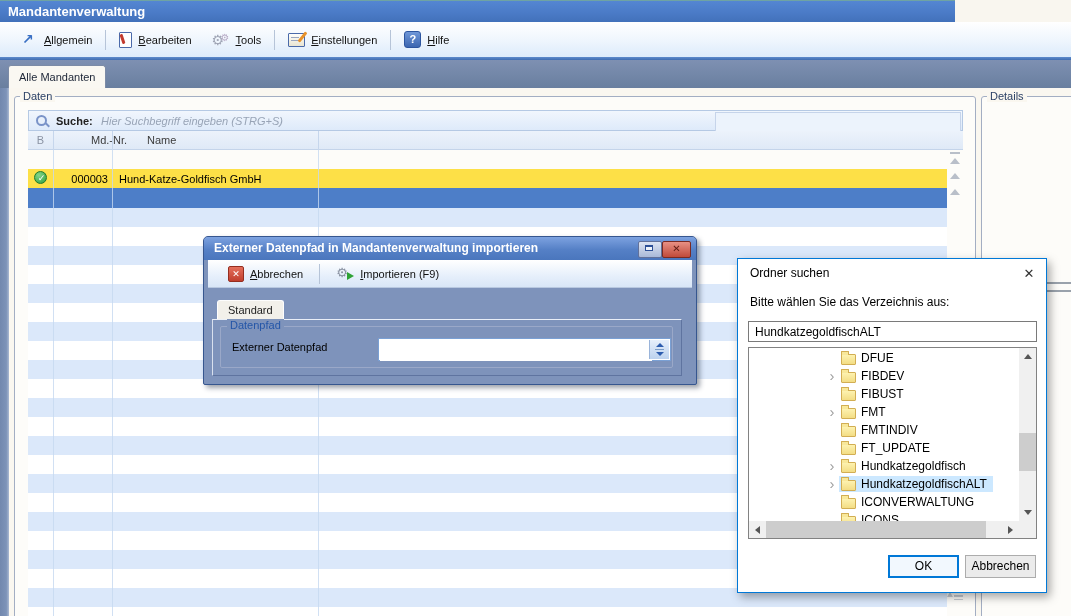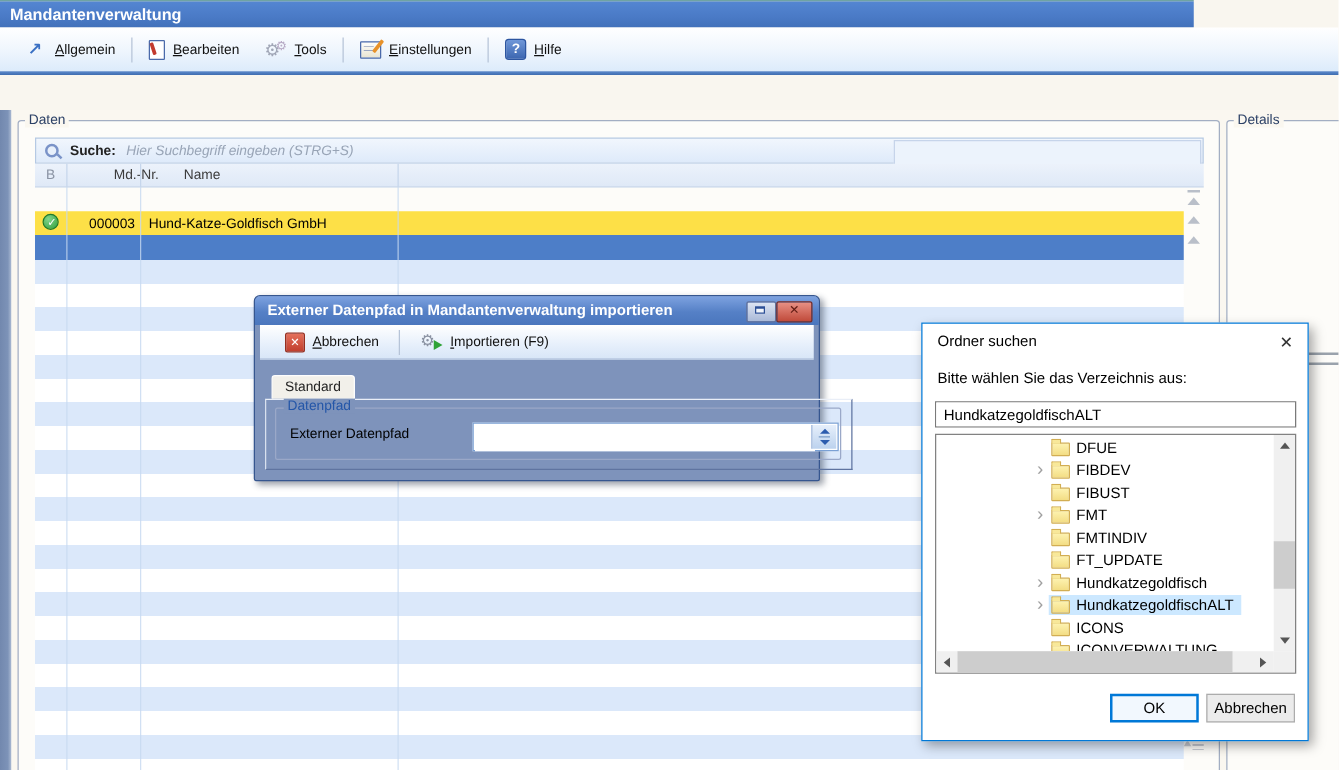--- a/index.html
+++ b/index.html
@@ -109,21 +109,21 @@
     font-size:11px;line-height:15px;text-align:center;}
   .ic-cancel{width:14px;height:14px;border-radius:2px;border:1px solid #952e20;
     background:linear-gradient(180deg,#e4705c,#c13f2e);color:#fff;font-weight:bold;
     font-size:9px;line-height:14px;text-align:center;}
   .ic-import{width:18px;height:15px;}
   .ic-import::before{content:"\2699";position:absolute;left:0;top:-1px;font-size:13px;color:#8a92a2;}
   .ic-import::after{content:"";position:absolute;right:0;bottom:1px;width:0;height:0;
     border-top:4px solid transparent;border-bottom:4px solid transparent;border-left:7px solid #2fa336;}
 
   
-  .import-dlg{position:absolute;left:203px;top:236px;width:453px;height:149px;z-index:20;
+  .import-dlg{position:absolute;left:203px;top:236px;width:494px;height:149px;z-index:20;
     background:#7e93bb;border:1px solid #36568f;border-radius:5px 5px 2px 2px;box-sizing:border-box;
     box-shadow:3px 3px 5px rgba(40,50,70,0.45);}
   .idlg-title{position:absolute;left:0;top:0;right:0;height:23px;border-radius:4px 4px 0 0;
     background:linear-gradient(180deg,#7da2e0 0%,#5580c6 55%,#4a76bd 100%);}
   .idlg-title .t{position:absolute;left:10px;top:4px;color:#fff;font-weight:bold;font-size:12px;}
   .btn-restore{position:absolute;right:34px;top:4px;width:22px;height:15px;border-radius:2px;
     border:1px solid #62719a;background:linear-gradient(180deg,#dde4f2,#a9b9d8);}
   .btn-restore span{position:absolute;left:6px;top:3px;width:8px;height:6px;box-sizing:border-box;
     border:1px solid #2c4f96;border-top-width:2px;background:#f0f4fa;}
   .btn-close-xp{position:absolute;right:5px;top:4px;width:27px;height:15px;border-radius:2px;
@@ -224,20 +224,23 @@
       <span class="menu-label">Einstellungen</span>
     </div>
     <div class="tsep"></div>
     <div class="menu-item">
       <span class="icon ic-help">?</span>
       <span class="menu-label">Hilfe</span>
     </div>
   </div>
   <div class="blueline"></div>
 
+  <div class="tabstrip">
+    <div class="tab-active">Alle Mandanten</div>
+  </div>
 
   <div class="content"></div>
   <div class="left-frame"></div>
 
   <div class="groupbox" style="left:14px;top:96px;width:962px;height:530px;"></div>
   <div class="gb-label" style="left:20px;top:90px;">Daten</div>
 
   <div class="searchbar">
     <span class="ic-search"></span>
     <span class="search-label">Suche:</span>
@@ -381,28 +384,28 @@
             <span class="chev" style="visibility: visible;">›</span>
             <span class="fitem">
               <span class="ficon"></span>
               <span class="fname">HundkatzegoldfischALT</span>
             </span>
           </div>
         <div class="frow">
             <span class="chev" style="visibility: hidden;">›</span>
             <span class="fitem">
               <span class="ficon"></span>
+              <span class="fname">ICONVERWALTUNG</span>
+            </span>
+          </div>
+        <div class="frow">
+            <span class="chev" style="visibility: hidden;">›</span>
+            <span class="fitem">
+              <span class="ficon"></span>
               <span class="fname">ICONS</span>
-            </span>
-          </div>
-        <div class="frow">
-            <span class="chev" style="visibility: hidden;">›</span>
-            <span class="fitem">
-              <span class="ficon"></span>
-              <span class="fname">ICONVERWALTUNG</span>
             </span>
           </div>
       </div>
       <div class="vscroll">
         <div class="sb-btn" style="top:0;">
             <span class="tri-up"></span>
           </div>
         <div class="vthumb"></div>
         <div class="sb-btn" style="bottom:0;">
             <span class="tri-down"></span>

